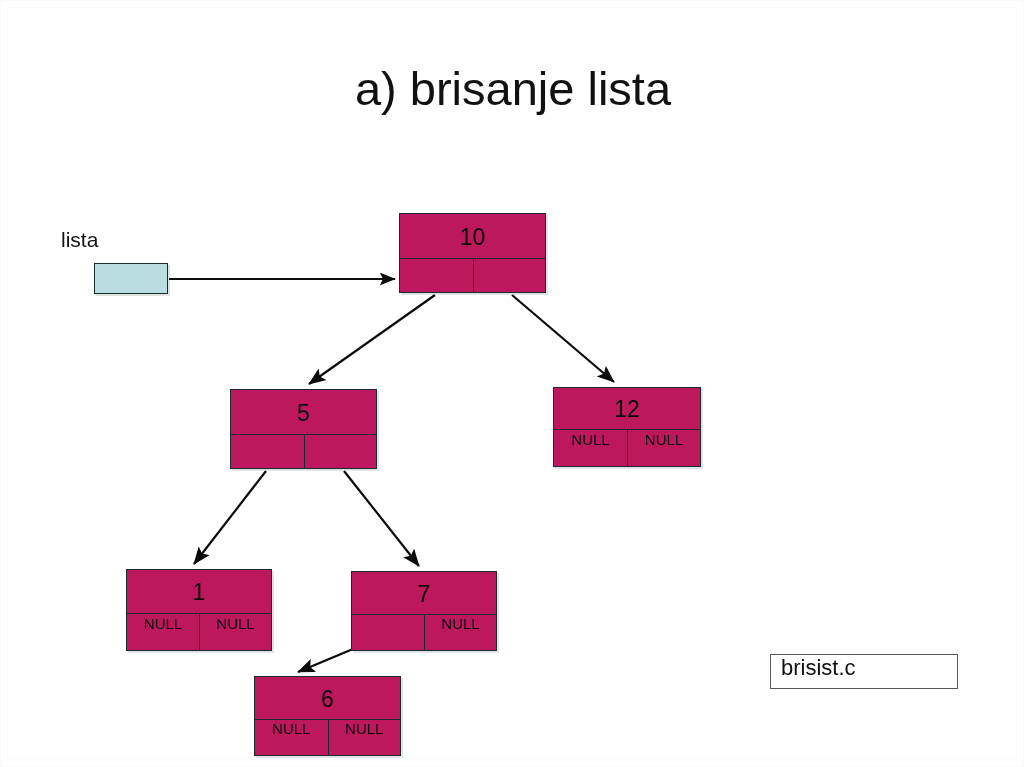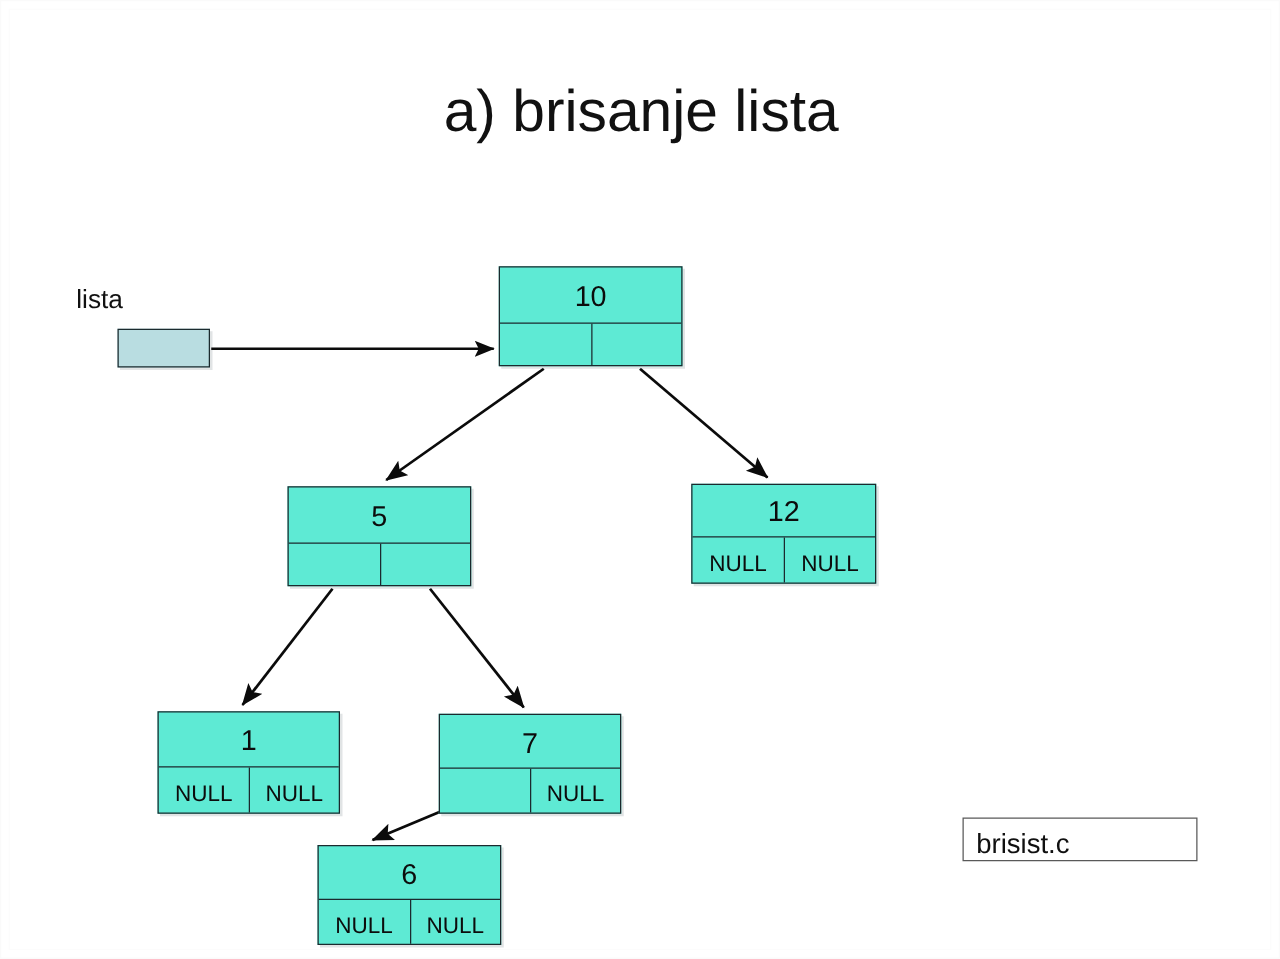--- a/index.html
+++ b/index.html
@@ -40,21 +40,21 @@
     color: #111111;
     font-weight: normal;
     letter-spacing: 0px;
     line-height: 1.1;
   }
 
   
   .node {
     position: absolute;
     box-sizing: border-box;
-    background: #5eead4;
+    background: #be185d;
     border: 1.6px solid #1b2a2e;
     box-shadow: 2px 2px 0 rgba(120,130,135,0.22);
   }
   .node .val {
     position: absolute;
     left: 0;
     right: 0;
     top: 0;
     display: flex;
     align-items: center;
@@ -70,24 +70,24 @@
     bottom: 0;
     display: flex;
     box-sizing: border-box;
     border-top: 1.6px solid #1b2a2e;
   }
   .node .ptr {
     flex: 1 1 50%;
     display: flex;
     align-items: flex-end;
     justify-content: center;
-    font-size: 18px;
+    font-size: 15px;
     color: #0c0c0c;
     box-sizing: border-box;
-    padding-bottom: 4px;
+    padding-bottom: 18px;
   }
   .node .ptr.right {
     border-left: 1.6px solid #1b2a2e;
   }
 
   
   #koren-box {
     position: absolute;
     left: 93px;
     top: 262px;
@@ -110,21 +110,21 @@
   #file-box {
     position: absolute;
     left: 769px;
     top: 653px;
     width: 188px;
     height: 35px;
     background: #ffffff;
     border: 1px solid #595959;
     box-sizing: border-box;
     display: flex;
-    align-items: flex-end;
+    align-items: flex-start;
     padding-left: 10px;
   }
   #file-box .fname {
     font-size: 22px;
     color: #101010;
   }
 
   #edges {
     position: absolute;
     left: 0;

